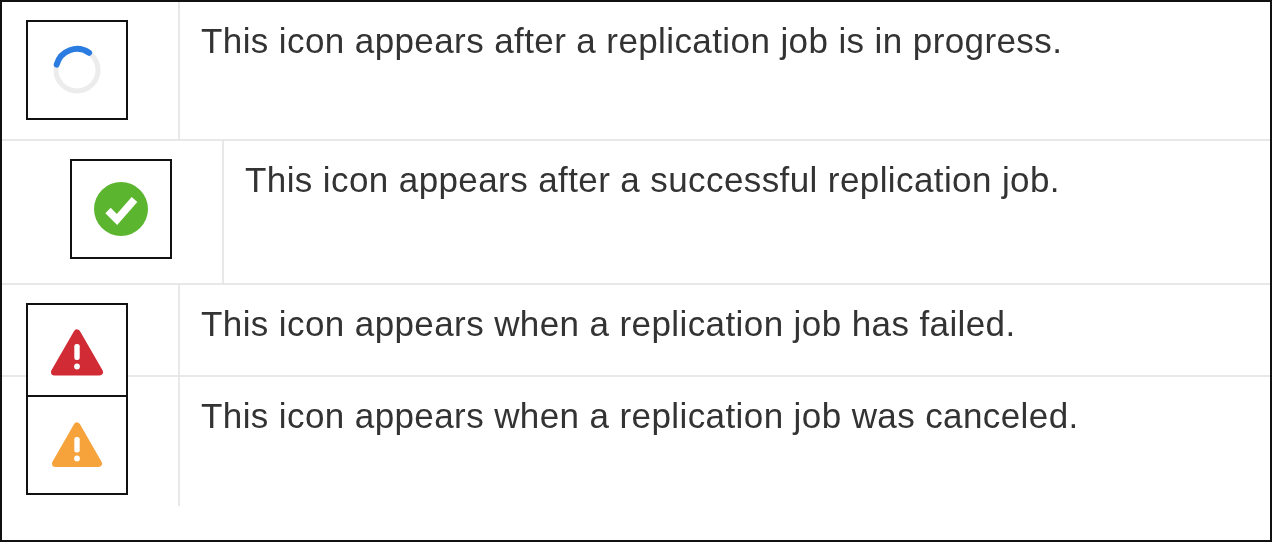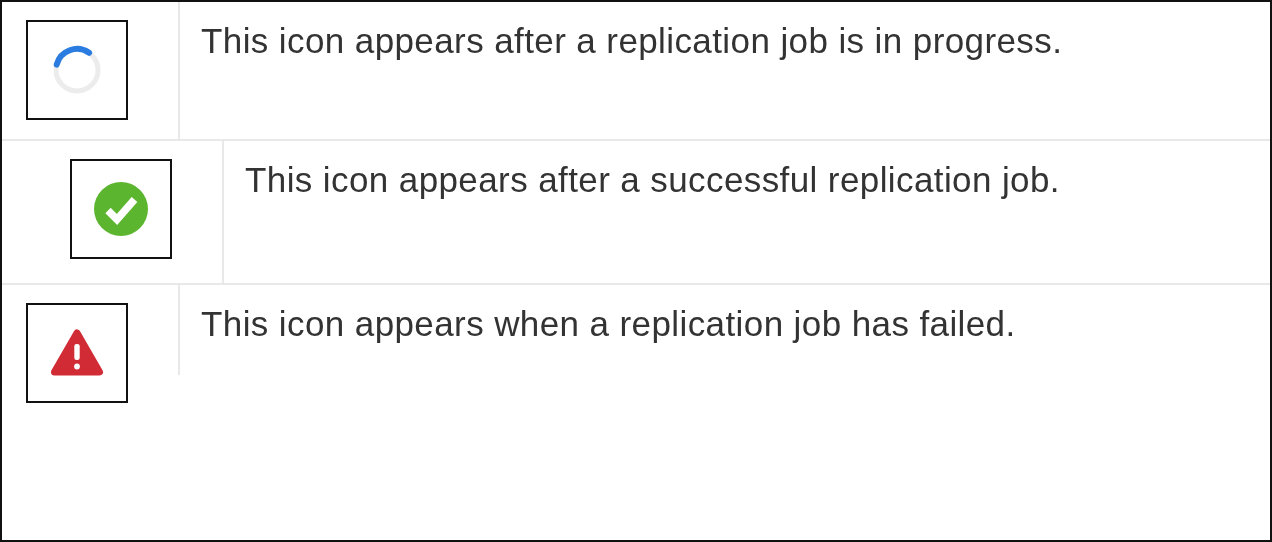--- a/index.html
+++ b/index.html
@@ -110,14 +110,28 @@
           <rect x="25.3" y="19" width="5.4" height="16" rx="2.3" fill="#ffffff"></rect>
           <circle cx="28" cy="41.5" r="2.9" fill="#ffffff"></circle>
         </svg>
       </div>
     </div>
     <div class="text-cell">
       <span class="desc">This icon appears when a replication job has failed.</span>
     </div>
   </div>
 
+  <div class="row row-4">
+    <div class="icon-cell">
+      <div class="icon-box">
+        <svg width="56" height="56" viewBox="0 0 56 56">
+          <path class="canceled-fill" d="M28 9 L49.5 46.5 L6.5 46.5 Z" stroke-width="7" stroke-linejoin="round"></path>
+          <rect x="25.3" y="20" width="5.4" height="15.5" rx="2.3" fill="#ffffff"></rect>
+          <circle cx="28" cy="41.5" r="2.9" fill="#ffffff"></circle>
+        </svg>
+      </div>
+    </div>
+    <div class="text-cell">
+      <span class="desc">This icon appears when a replication job was canceled.</span>
+    </div>
+  </div>
 
 </div>
 
 </body></html>

